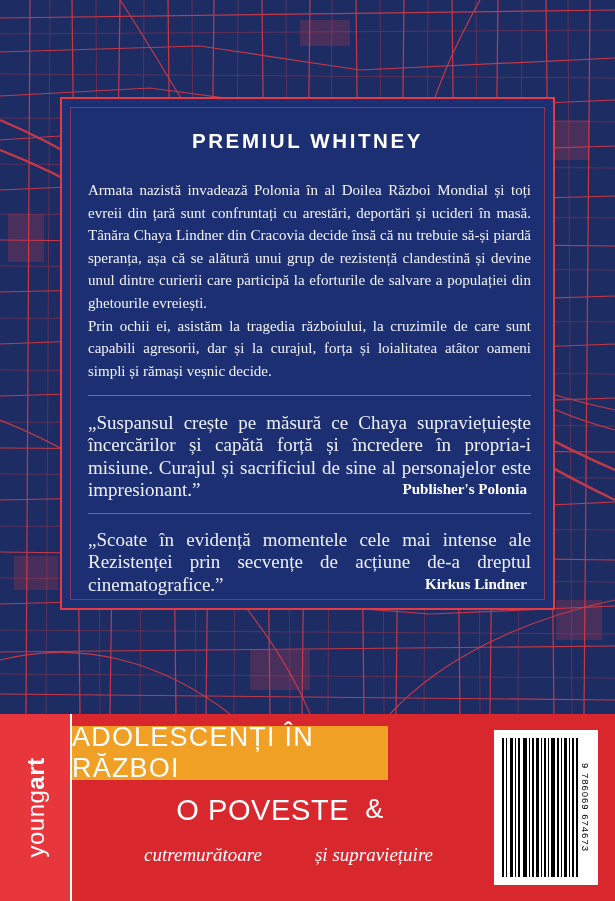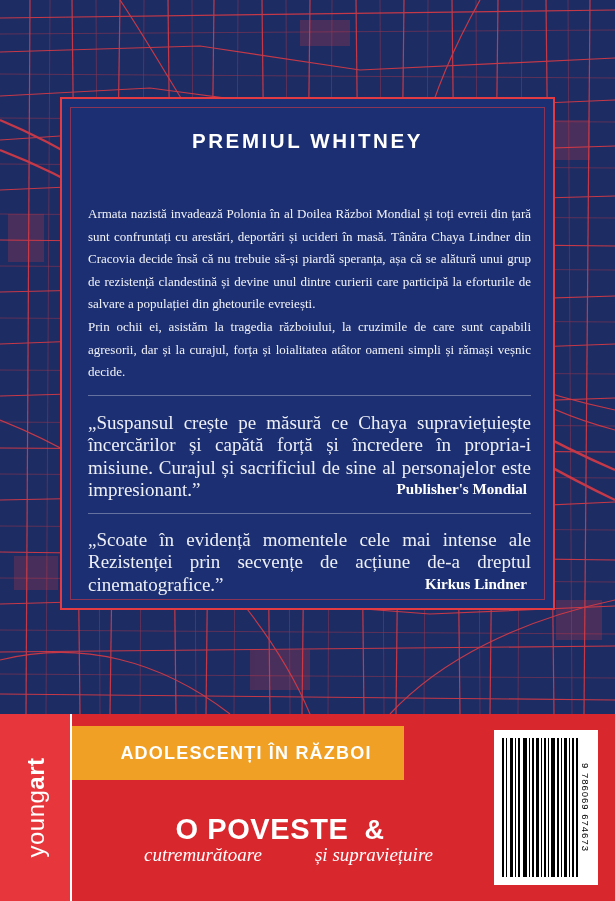--- a/index.html
+++ b/index.html
@@ -68,24 +68,23 @@
     letter-spacing: 2.6px;
   }
 
   .blurb {
     position: absolute;
     left: 26px;
     top: 80px;
     width: 443px;
     color: #f2f3f8;
     font-family: "Liberation Serif", serif;
-    font-size: 13px;
+    font-size: 15px;
     line-height: 22.6px;
     text-align: justify;
-    margin-top: 24px;
   }
   .blurb p { margin: 0; }
   .blurb p + p { margin-top: 0px; }
 
   .rule {
     position: absolute;
     left: 26px;
     width: 443px;
     height: 1px;
     background: rgba(255,255,255,0.32);
@@ -160,24 +159,23 @@
     position: absolute;
     left: 72px;
     top: 12px;
     width: 316px;
     height: 54px;
     background: #f0a024;
     display: flex;
     align-items: center;
     justify-content: center;
     color: #ffffff;
-    font-size: 18px;
-    font-weight: bold;
+    font-size: 27px;
+    font-weight: normal;
     letter-spacing: 1.2px;
-    padding-left: 16px;
   }
   .band-age {
     position: absolute;
     left: 392px;
     top: 12px;
     width: 97px;
     height: 54px;
     background: #2f6fc0;
     display: flex;
     align-items: center;
@@ -187,26 +185,26 @@
     font-weight: bold;
   }
 
   .headline {
     position: absolute;
     left: 72px;
     top: 80px;
     width: 416px;
     height: 52px;
     display: flex;
-    align-items: flex-end;
+    align-items: flex-start;
     justify-content: center;
     gap: 16px;
     color: #ffffff;
     font-size: 29px;
-    font-weight: bold;
+    font-weight: normal;
     letter-spacing: 0.6px;
   }
   .headline .amp { font-size: 27px; }
 
   .subline {
     position: absolute;
     left: 72px;
     top: 130px;
     width: 416px;
     height: 30px;
@@ -356,21 +354,21 @@
     <div class="award">PREMIUL WHITNEY</div>
 
     <div class="blurb">
       <p>Armata nazistă invadează Polonia în al Doilea Război Mondial și toți evreii din țară sunt confruntați cu arestări, deportări și ucideri în masă. Tânăra Chaya Lindner din Cracovia decide însă că nu trebuie să-și piardă speranța, așa că se alătură unui grup de rezistență clandestină și devine unul dintre curierii care participă la eforturile de salvare a populației din ghetourile evreiești.</p>
       <p>Prin ochii ei, asistăm la tragedia războiului, la cruzimile de care sunt capabili agresorii, dar și la curajul, forța și loialitatea atâtor oameni simpli și rămași veșnic decide.</p>
     </div>
 
     <div class="rule r1"></div>
 
     <div class="quote q1">„Suspansul crește pe măsură ce Chaya supraviețuiește încercărilor și capătă forță și încredere în propria-i misiune. Curajul și sacrificiul de sine al personajelor este impresionant.”</div>
-    <div class="source s1">Publisher's Mondial</div>
+    <div class="source s1">Publisher's Polonia</div>
 
     <div class="rule r2"></div>
 
     <div class="quote q2">„Scoate în evidență momentele cele mai intense ale Rezistenței prin secvențe de acțiune de-a dreptul cinematografice.”</div>
     <div class="source s2">Kirkus Lindner</div>
   </div>
 
   <div class="bottom">
 
     <div class="logo-col">

